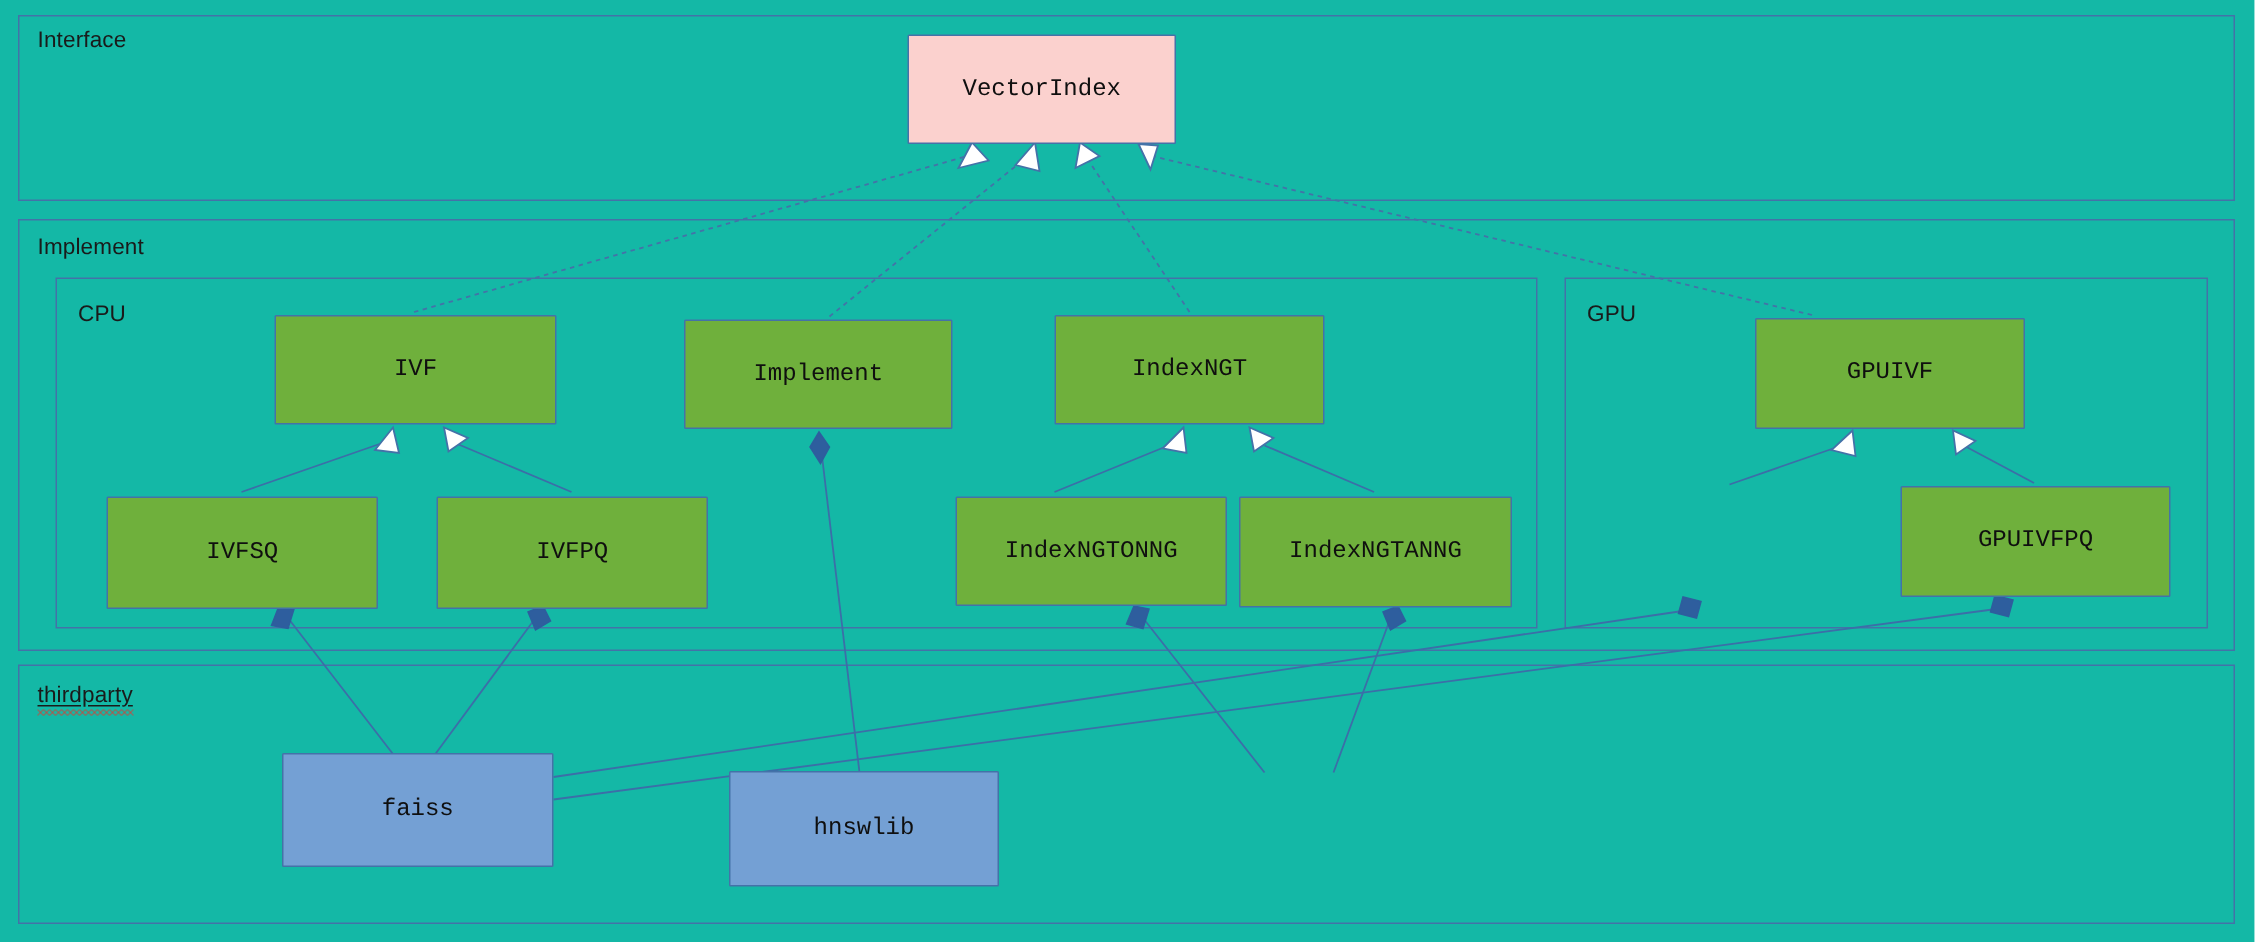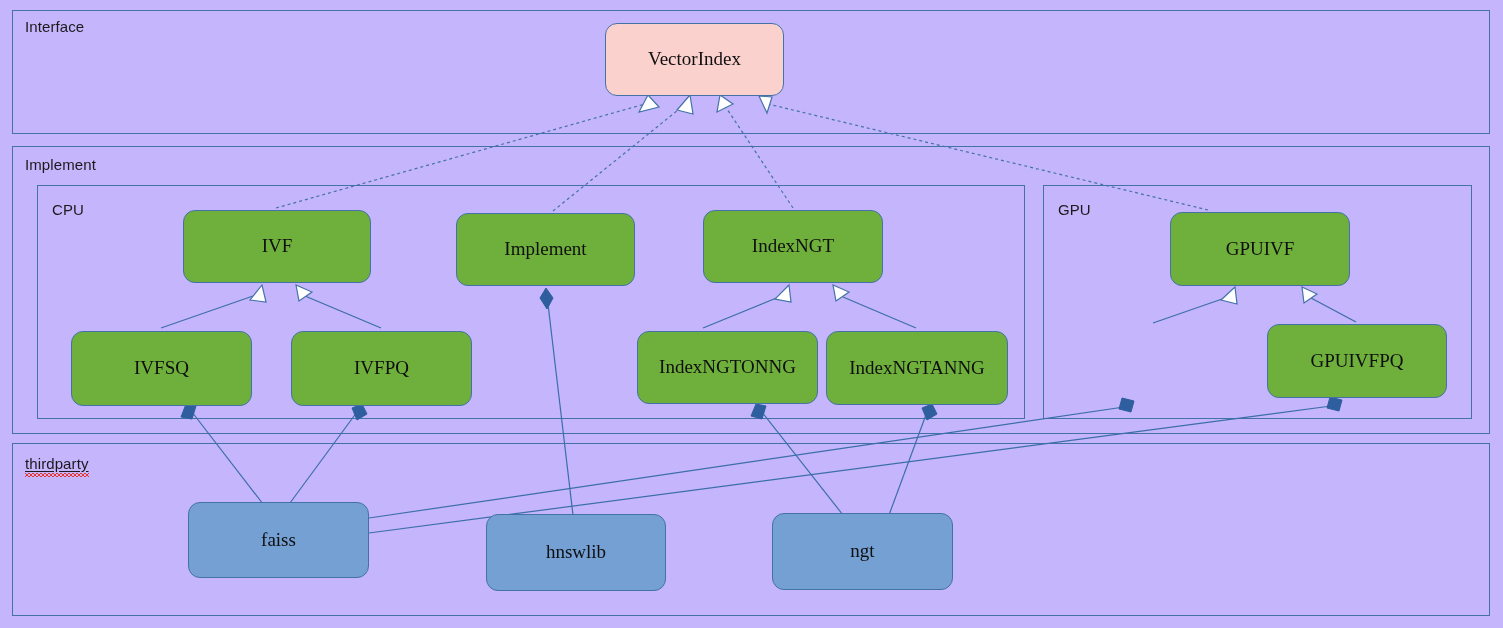--- a/index.html
+++ b/index.html
@@ -8,21 +8,21 @@
     padding: 0;
     background: #ffffff;
   }
   body {
     font-family: "Liberation Sans", sans-serif;
   }
   #canvas {
     position: relative;
     width: 1503px;
     height: 628px;
-    background: #c4b5fd;
+    background: #14b8a6;
     overflow: hidden;
   }
   
   .container {
     position: absolute;
     box-sizing: border-box;
     border: 1px solid #4472A8;
     background: transparent;
   }
   .container-label {
@@ -48,26 +48,26 @@
       linear-gradient(45deg, transparent 45%, #e8342a 45%, #e8342a 55%, transparent 55%),
       linear-gradient(-45deg, transparent 45%, #e8342a 45%, #e8342a 55%, transparent 55%);
     background-size: 4px 4px;
     background-repeat: repeat-x;
   }
   
   .node {
     position: absolute;
     box-sizing: border-box;
     border: 1px solid #4472A8;
-    border-radius: 12px;
+    border-radius: 1px;
     display: flex;
     align-items: center;
     justify-content: center;
-    font-family: Liberation Serif, serif;
-    font-size: 19px;
+    font-family: Liberation Mono, monospace;
+    font-size: 16px;
     color: #0f0f0f;
     text-align: center;
     line-height: 1.1;
     z-index: 4;
   }
   .node.iface  { background: #FBD1CE; }
   .node.impl   { background: #6FB03C; }
   .node.third  { background: #74A0D4; }
 
   
@@ -217,15 +217,14 @@
 
   <div class="node impl" style="left:1170px; top:212px; width:180px; height:74px;">GPUIVF</div>
 
 
   <div class="node impl" style="left:1267px; top:324px; width:180px; height:74px;">GPUIVFPQ</div>
 
   <div class="node third" style="left:188px; top:502px; width:181px; height:76px;">faiss</div>
 
   <div class="node third" style="left:486px; top:514px; width:180px; height:77px;">hnswlib</div>
 
-  <div class="node third" style="left:772px; top:513px; width:181px; height:77px;">ngt</div>
 
 </div>
 
 </body></html>

